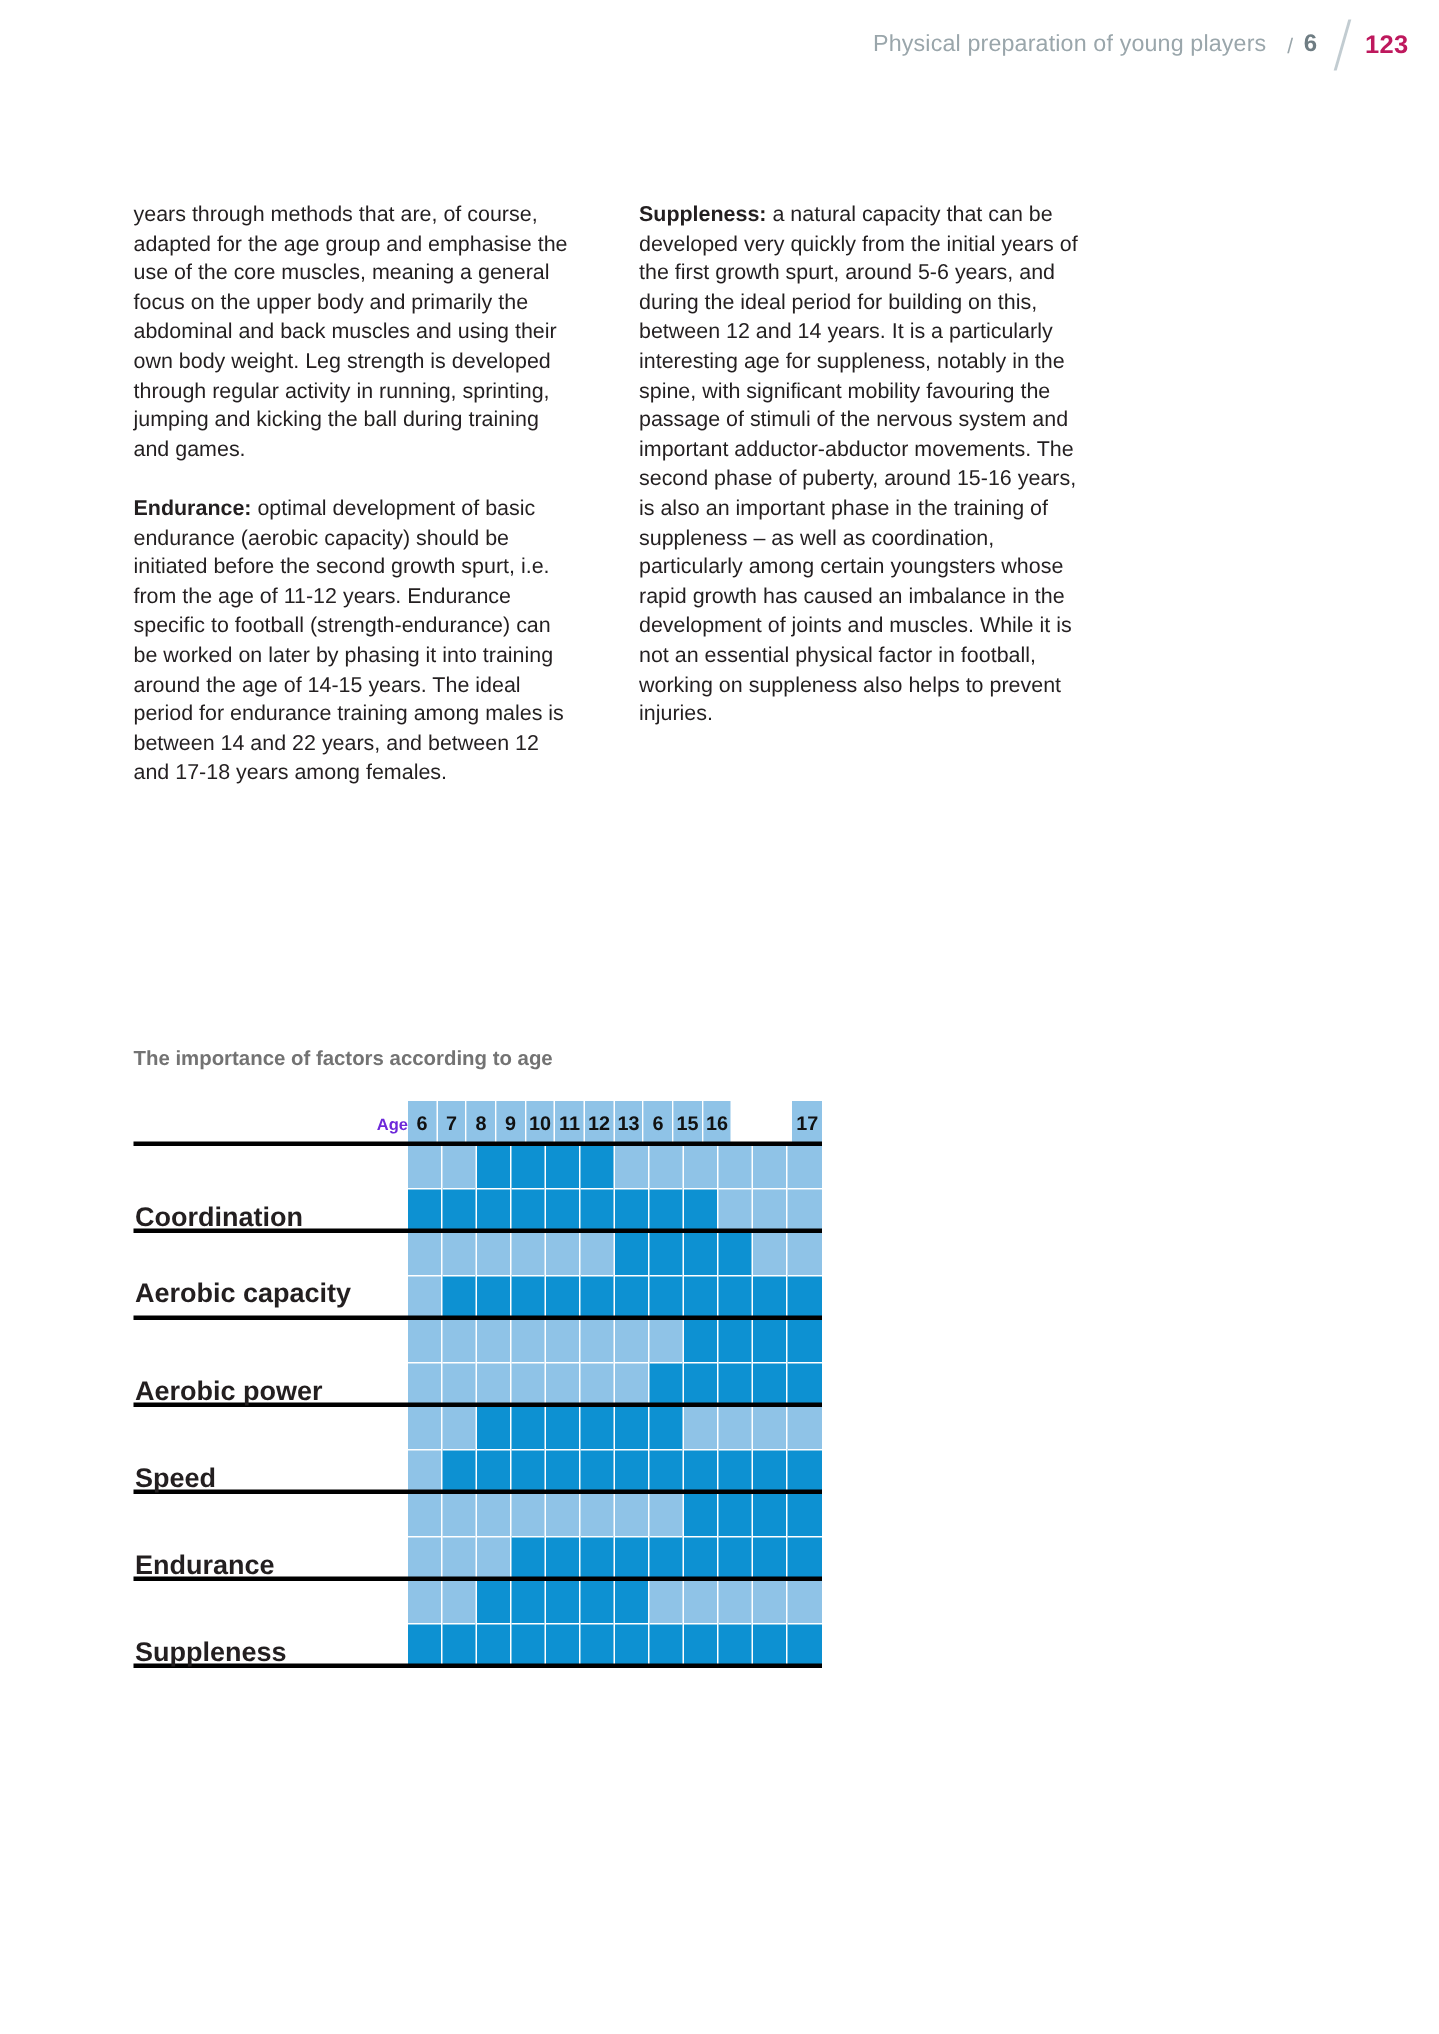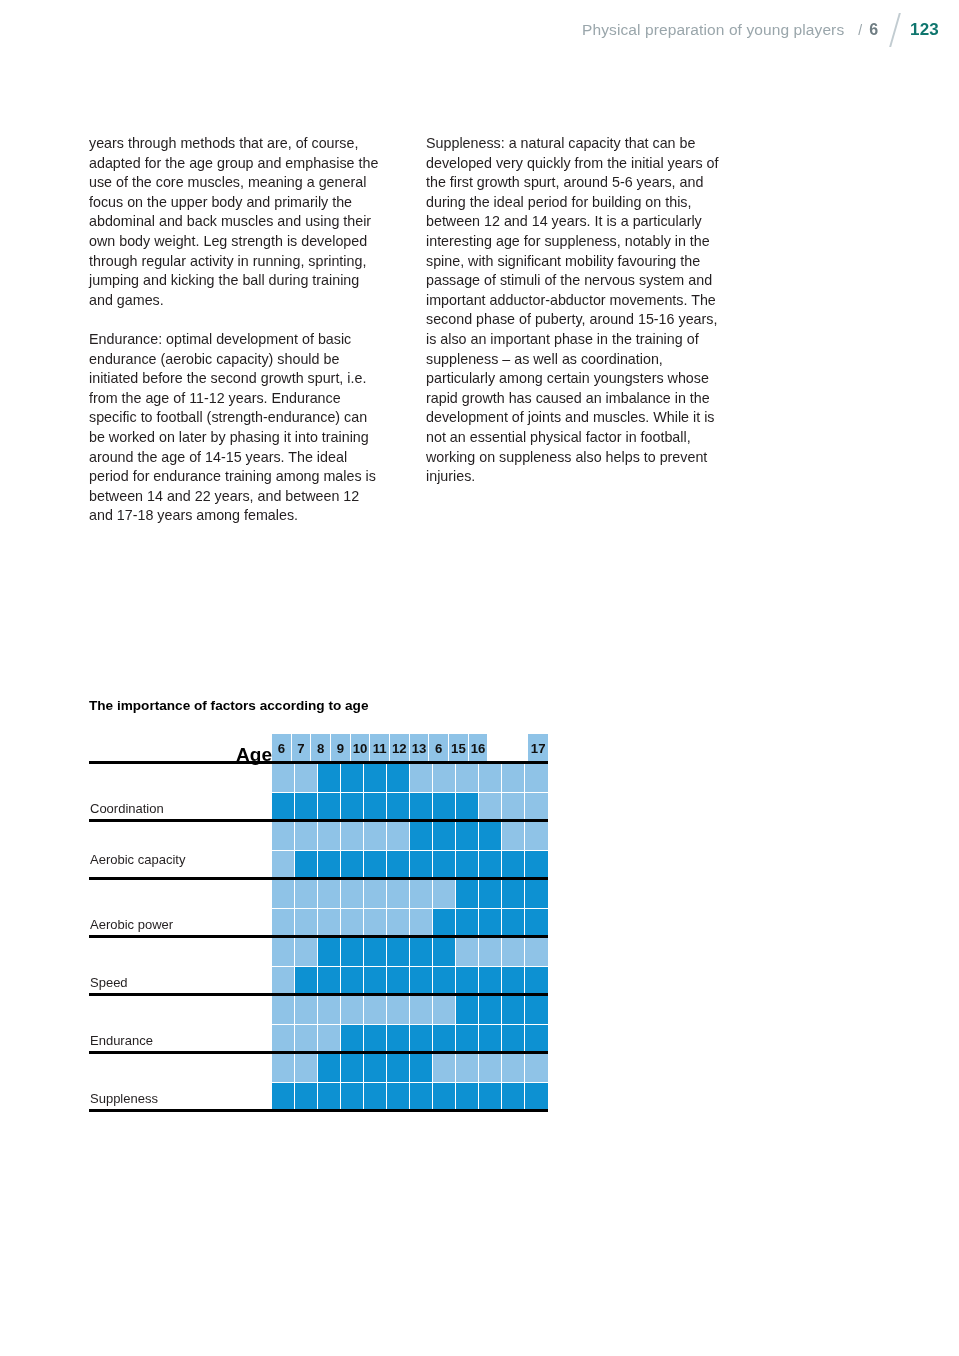--- a/index.html
+++ b/index.html
@@ -45,21 +45,21 @@
     display: inline-block;
     width: 2px;
     height: 34px;
     background: #c2ccd1;
     transform: skewX(-16deg);
     margin: 0 14px 0 16px;
   }
   .hdr-page {
     font-size: 17px;
     font-weight: bold;
-    color: #0f766e;
+    color: #be185d;
     letter-spacing: .2px;
   }
 
   
   .columns {
     position: absolute;
     top: 134px;
     left: 89px;
     width: 632px;
     display: flex;
@@ -67,57 +67,57 @@
     justify-content: space-between;
   }
   .col { width: 295px; }
   .col p {
     margin: 0;
     font-size: 14.3px;
     line-height: 19.6px;
     color: #231f20;
   }
   .col p + p { margin-top: 19.6px; }
-  .lead { font-weight: normal; }
+  .lead { font-weight: bold; }
 
   
   .chart-block {
     position: absolute;
     left: 89px;
     top: 698px;
     width: 480px;
   }
   .chart-title {
     font-size: 13.6px;
     font-weight: bold;
-    color: #000000;
+    color: #737373;
     margin-bottom: 21px;
   }
   .chart {
     position: relative;
     width: 460px;
   }
   .chart-grid {
     position: relative;
     height: 387px;
   }
   
   .axis-label {
     position: absolute;
     left: 1px;
-    font-size: 13px;
-    font-weight: normal;
+    font-size: 18px;
+    font-weight: bold;
     color: #231f20;
     white-space: nowrap;
   }
   .age-label {
     position: absolute;
-    font-size: 19px;
+    font-size: 11px;
     font-weight: bold;
-    color: #000000;
+    color: #6d28d9;
     right: 277px;
     top: 10px;
   }
   
   .rule {
     position: absolute;
     left: 0;
     width: 459px;
     height: 2.5px;
     background: #000000;

